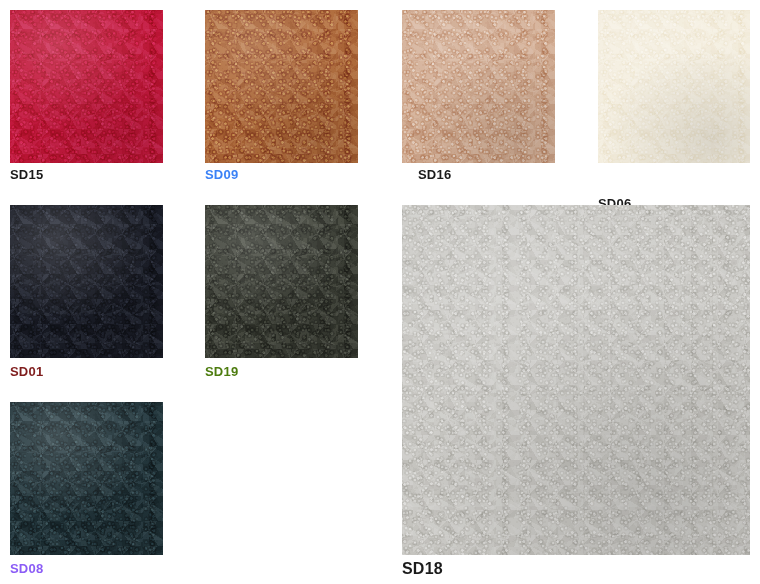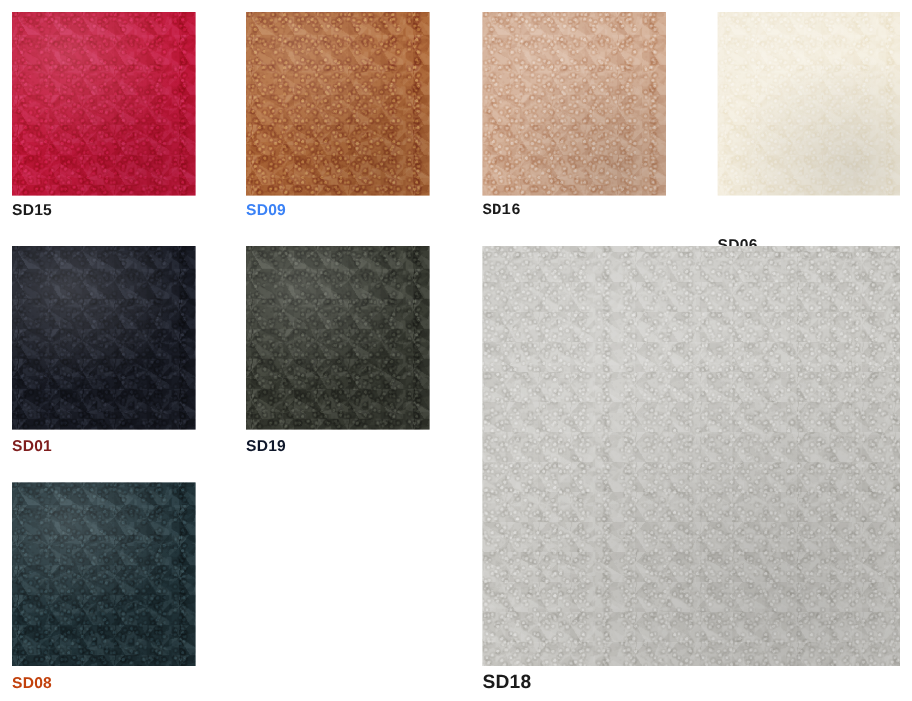--- a/index.html
+++ b/index.html
@@ -113,21 +113,21 @@
       </div>
     </div>
     <div class="label" style="left: 205px; top: 168px; color: #3b82f6; font-size: 13px;">SD09</div>
     <div class="tile" style="left: 402px; top: 10px; width: 153px; height: 153px;">
       <div class="swatch" style="background-color: rgb(211, 174, 149);">
         <div class="grain"></div>
         <div class="grain2"></div>
         <div class="sheen"></div>
       </div>
     </div>
-    <div class="label" style="left: 402px; top: 168px; color: rgb(27, 27, 27); font-size: 13px; font-family: Liberation Mono, monospace;">SD16</div>
+    <div class="label" style="left: 418px; top: 168px; color: rgb(27, 27, 27); font-size: 13px;">SD16</div>
     <div class="tile" style="left: 598px; top: 10px; width: 152px; height: 153px;">
       <div class="swatch" style="background-color: rgb(244, 238, 223);">
         <div class="grain"></div>
         <div class="grain2"></div>
         <div class="sheen"></div>
       </div>
     </div>
     <div class="label" style="left: 598px; top: 168px; color: rgb(27, 27, 27); font-size: 13px; margin-top: 29px;">SD06</div>
     <div class="tile" style="left: 10px; top: 205px; width: 153px; height: 153px;">
       <div class="swatch" style="background-color: rgb(25, 28, 38);">
@@ -137,30 +137,30 @@
       </div>
     </div>
     <div class="label" style="left: 10px; top: 365px; color: #7f1d1d; font-size: 13px;">SD01</div>
     <div class="tile" style="left: 205px; top: 205px; width: 153px; height: 153px;">
       <div class="swatch" style="background-color: rgb(58, 61, 52);">
         <div class="grain"></div>
         <div class="grain2"></div>
         <div class="sheen"></div>
       </div>
     </div>
-    <div class="label" style="left: 205px; top: 365px; color: #0f172a; font-size: 13px;">SD19</div>
+    <div class="label" style="left: 205px; top: 365px; color: #4d7c0f; font-size: 13px;">SD19</div>
     <div class="tile" style="left: 402px; top: 205px; width: 348px; height: 350px;">
       <div class="swatch" style="background-color: rgb(203, 202, 198);">
         <div class="grain"></div>
         <div class="grain2"></div>
         <div class="sheen"></div>
       </div>
     </div>
     <div class="label" style="left: 402px; top: 562px; color: rgb(27, 27, 27); font-size: 16px;">SD18</div>
     <div class="tile" style="left: 10px; top: 402px; width: 153px; height: 153px;">
       <div class="swatch" style="background-color: rgb(33, 52, 58);">
         <div class="grain"></div>
         <div class="grain2"></div>
         <div class="sheen"></div>
       </div>
     </div>
-    <div class="label" style="left: 10px; top: 562px; color: #c2410c; font-size: 13px;">SD08</div>
+    <div class="label" style="left: 10px; top: 562px; color: #8b5cf6; font-size: 13px;">SD08</div>
   </div>
 
 </body></html>

